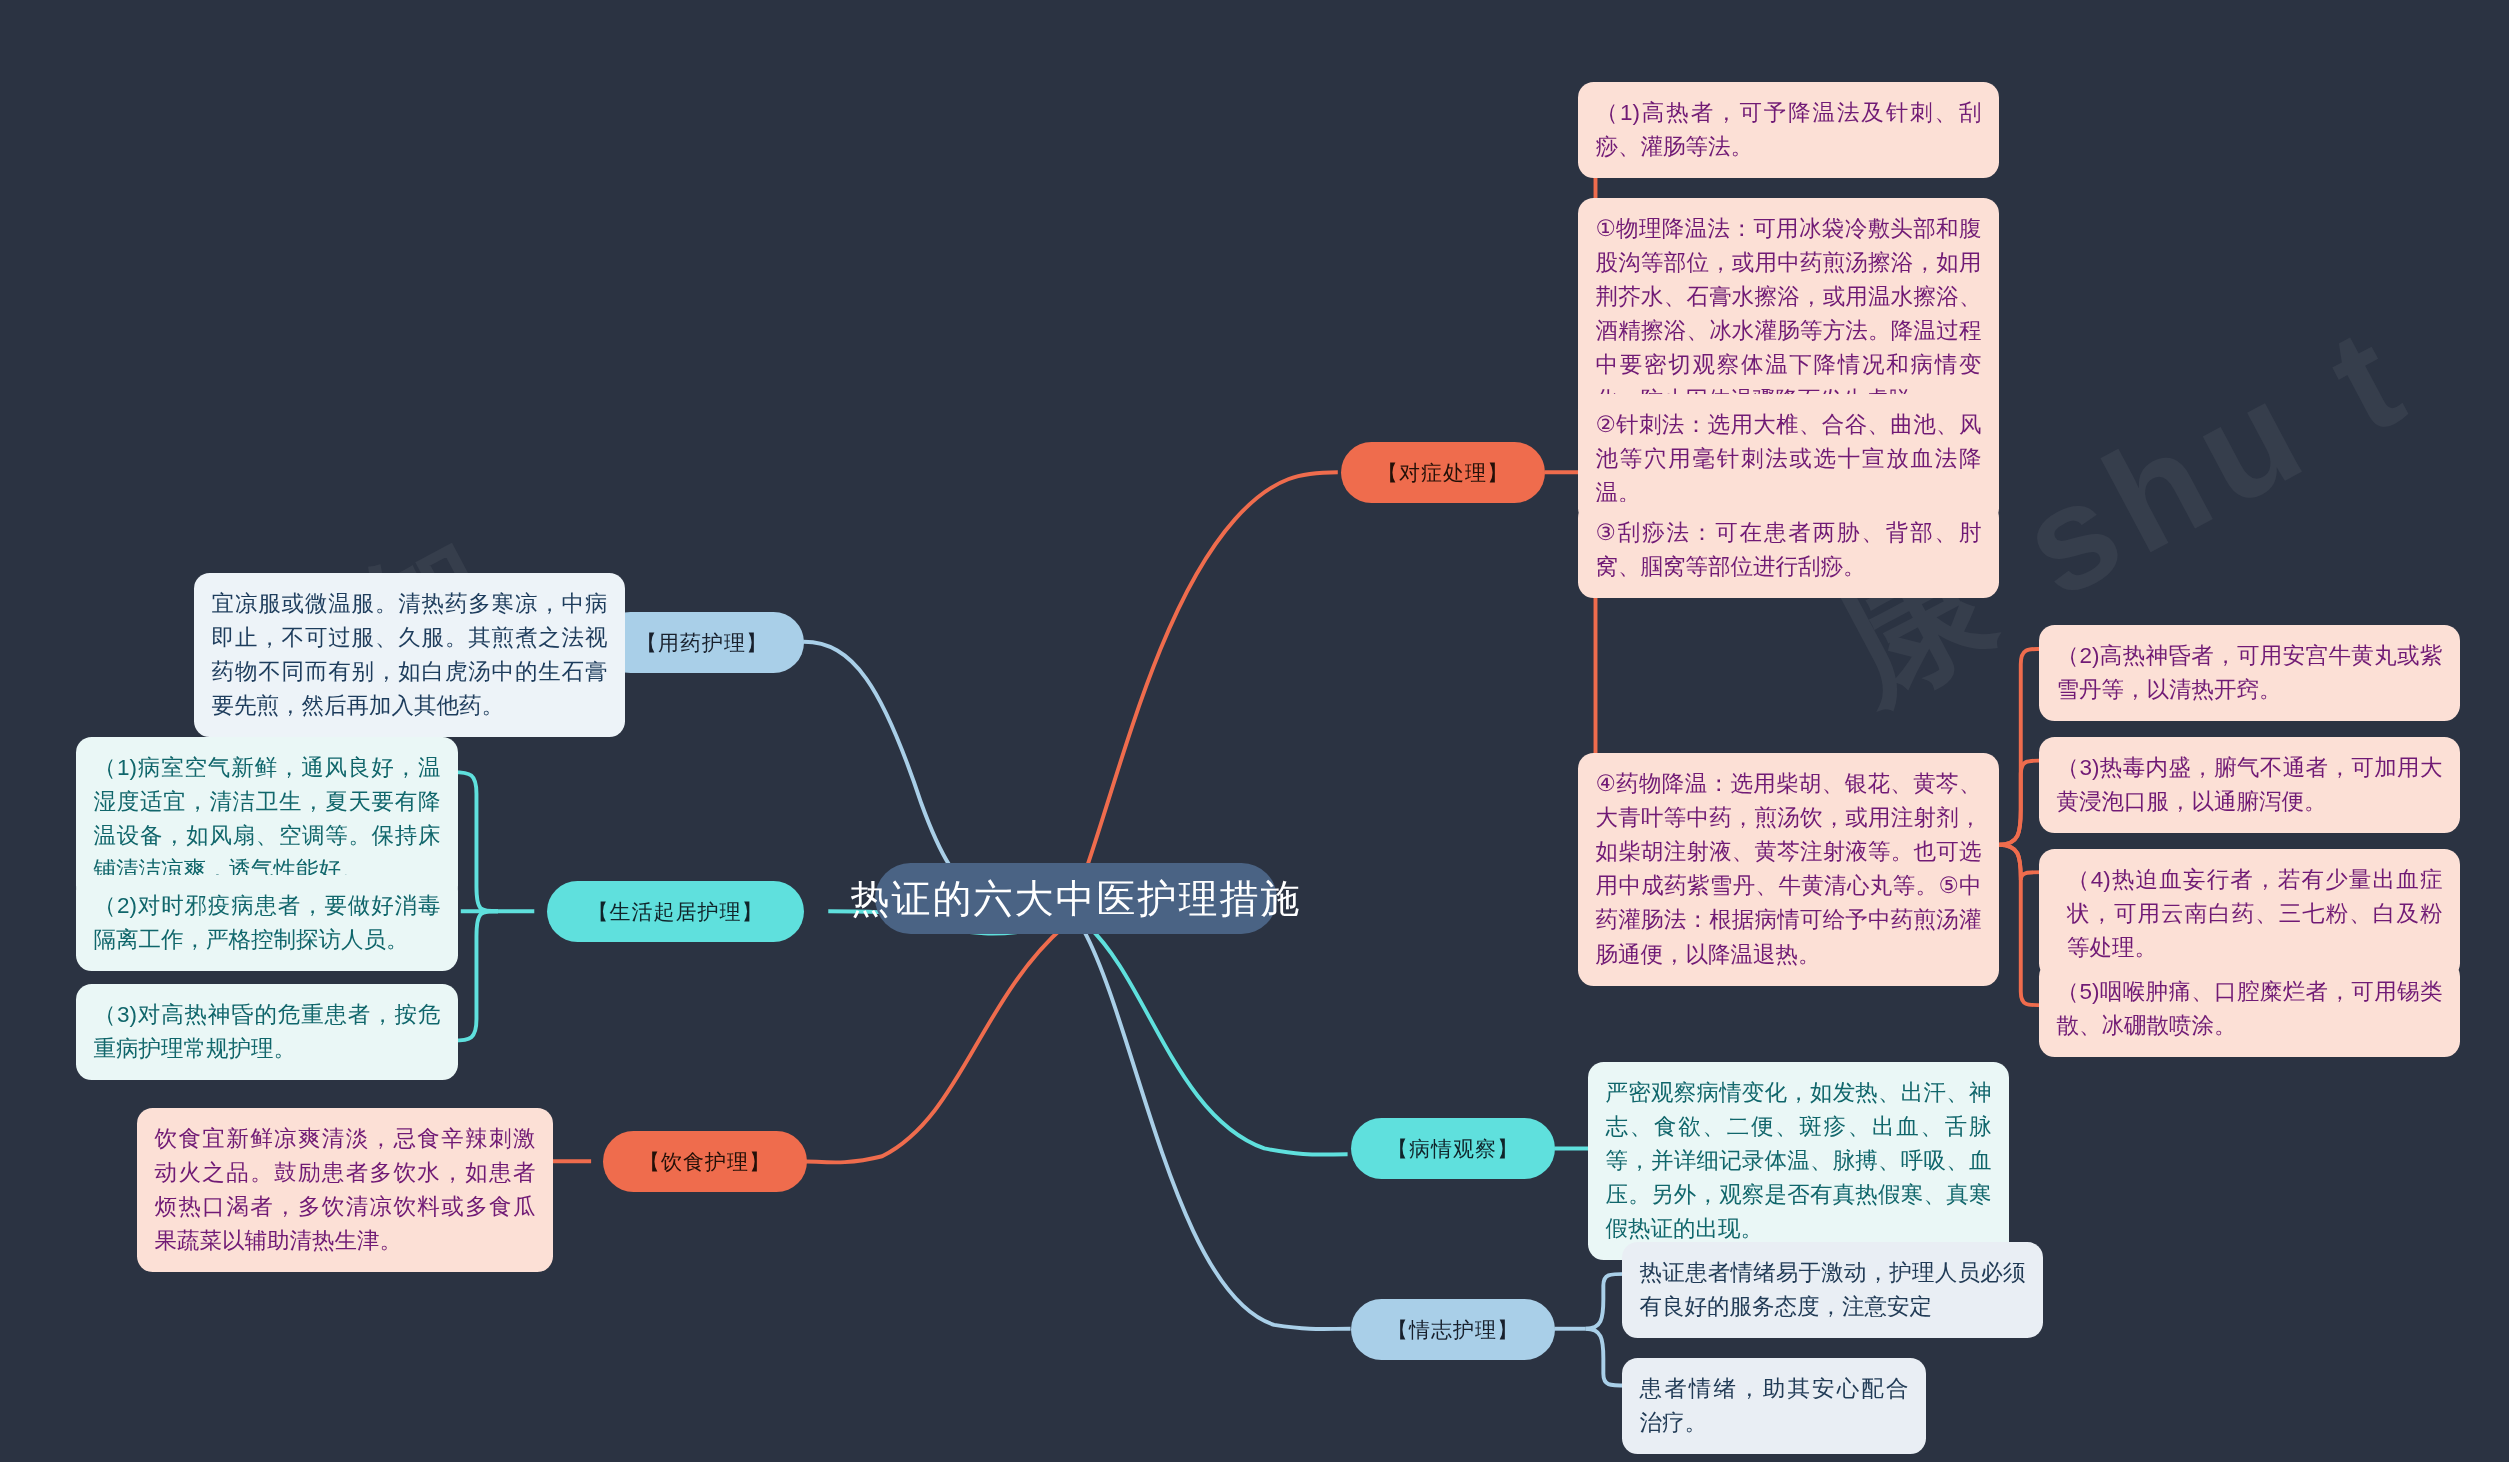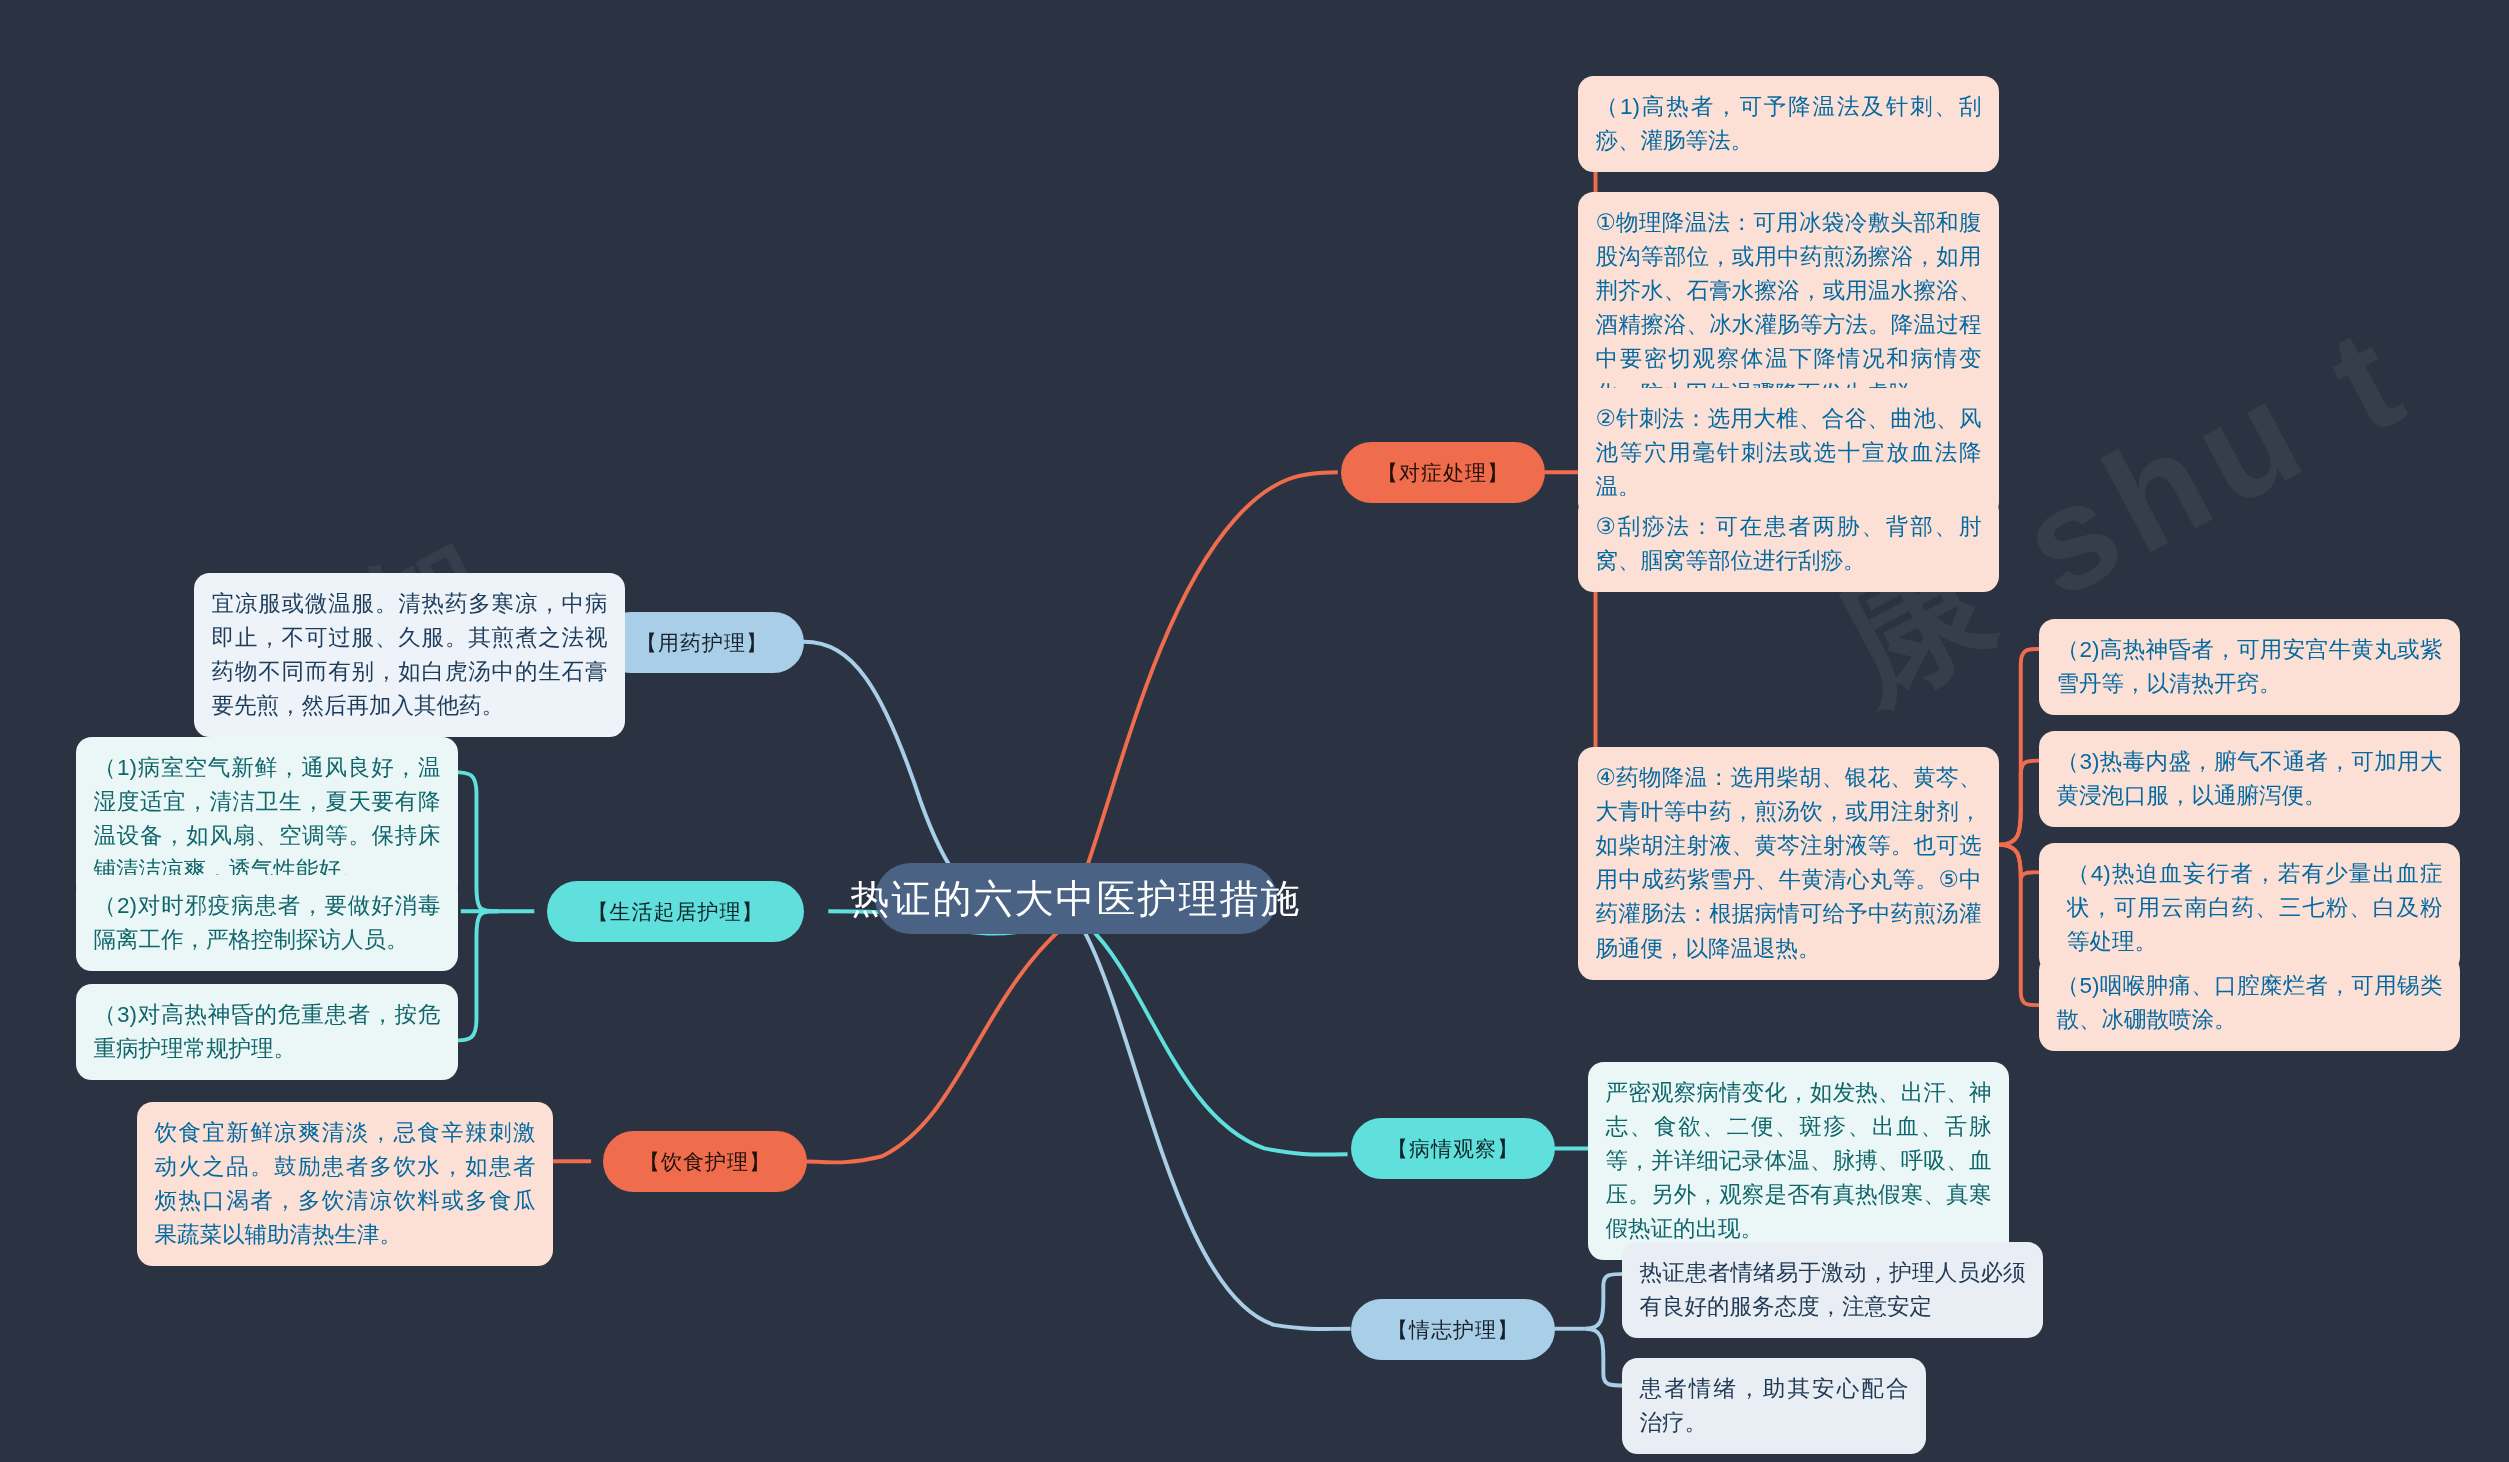--- a/index.html
+++ b/index.html
@@ -44,21 +44,21 @@
   .leaf{
     border-radius:15.7px;
     font-size:22.5px;
     line-height:1.52;
     padding:13.7px 17.6px;
     box-sizing:border-box;
     text-align:justify;
   }
   .leaf.blue{background:#edf3f8;color:#1d3c5c;}
   .leaf.teal{background:#eaf7f6;color:#10666b;}
-  .leaf.peach{background:#fce0d6;color:#0369a1;}
+  .leaf.peach{background:#fce0d6;color:#701a75;margin-top:6px;}
   .leaf.gray{background:#e9eef4;color:#213b56;}
 
   
   .wm{
     position:absolute;
     color:rgba(255,255,255,0.055);
     font-size:118px;
     font-weight:bold;
     letter-spacing:11.8px;
     transform:rotate(-28deg);

